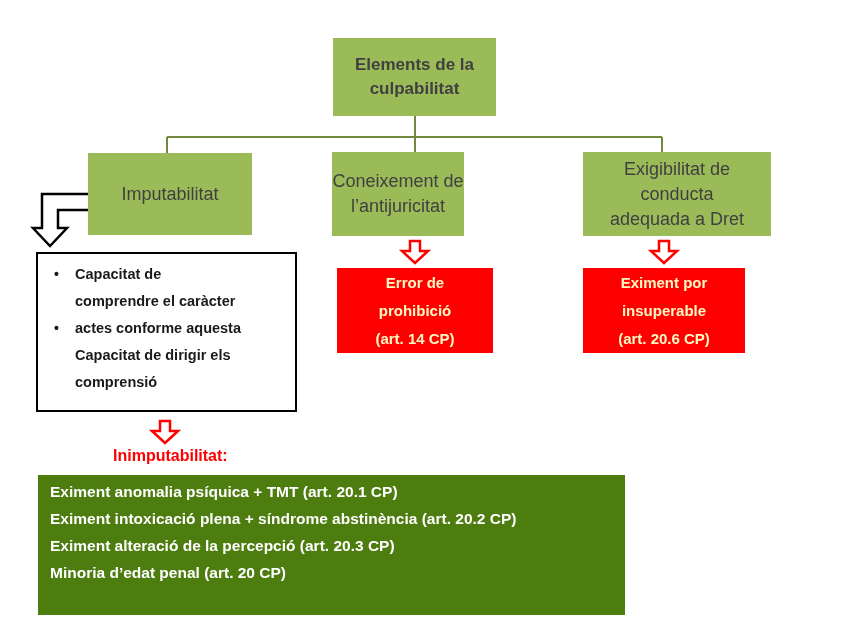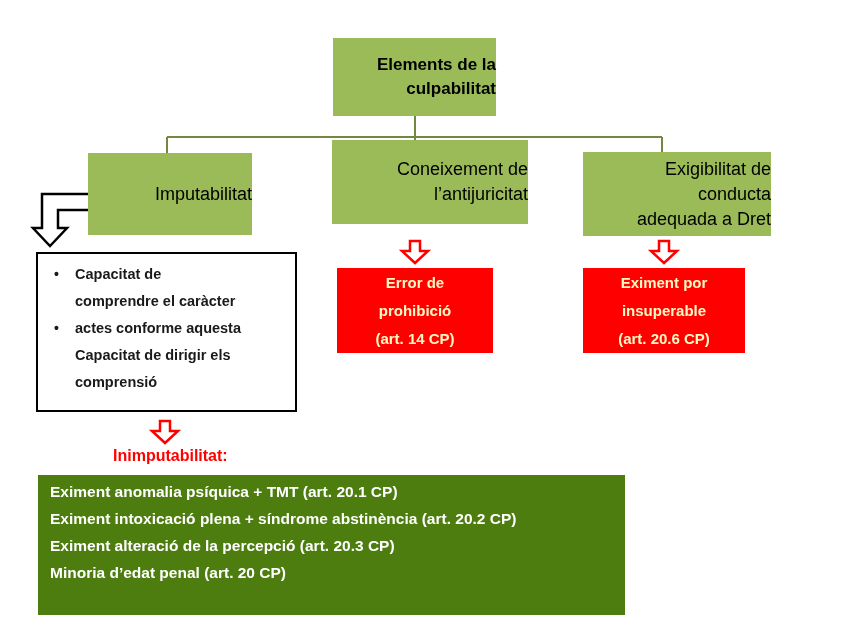--- a/index.html
+++ b/index.html
@@ -21,31 +21,30 @@
     position: absolute;
     box-sizing: border-box;
     display: flex;
     flex-direction: column;
     align-items: center;
     justify-content: center;
     text-align: center;
   }
   .green-box {
     background: #9bbb59;
-    color: #000000;
-    align-items: flex-end;
+    color: #404040;
   }
   .green-box .line { display: block; white-space: nowrap; }
   .root-box {
     left: 333px; top: 38px; width: 163px; height: 78px;
     font-weight: bold; font-size: 17px; line-height: 24px;
   }
   .branch-box { font-size: 18px; line-height: 25px; font-weight: 400; }
   .branch-imputabilitat { left: 88px;  top: 153px; width: 164px; height: 82px; }
-  .branch-coneixement   { left: 332px; top: 140px; width: 196px; height: 84px; }
+  .branch-coneixement   { left: 332px; top: 152px; width: 132px; height: 84px; }
   .branch-exigibilitat  { left: 583px; top: 152px; width: 188px; height: 84px; }
   .red-box {
     background: #ff0000;
     color: #fef9c3;
     font-weight: bold;
     font-size: 15px; line-height: 28px;
   }
   .red-box .line { display: block; white-space: nowrap; }
   .red-error   { left: 337px; top: 268px; width: 156px; height: 85px; }
   .red-eximent { left: 583px; top: 268px; width: 162px; height: 85px; }

